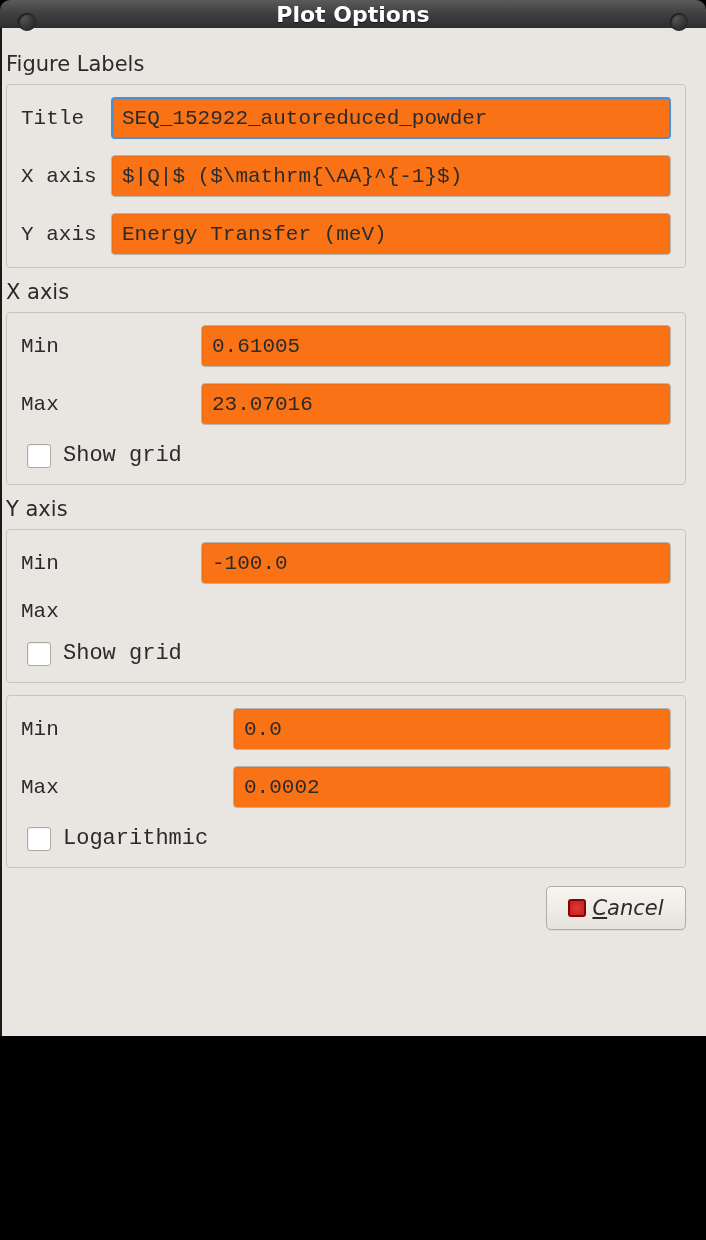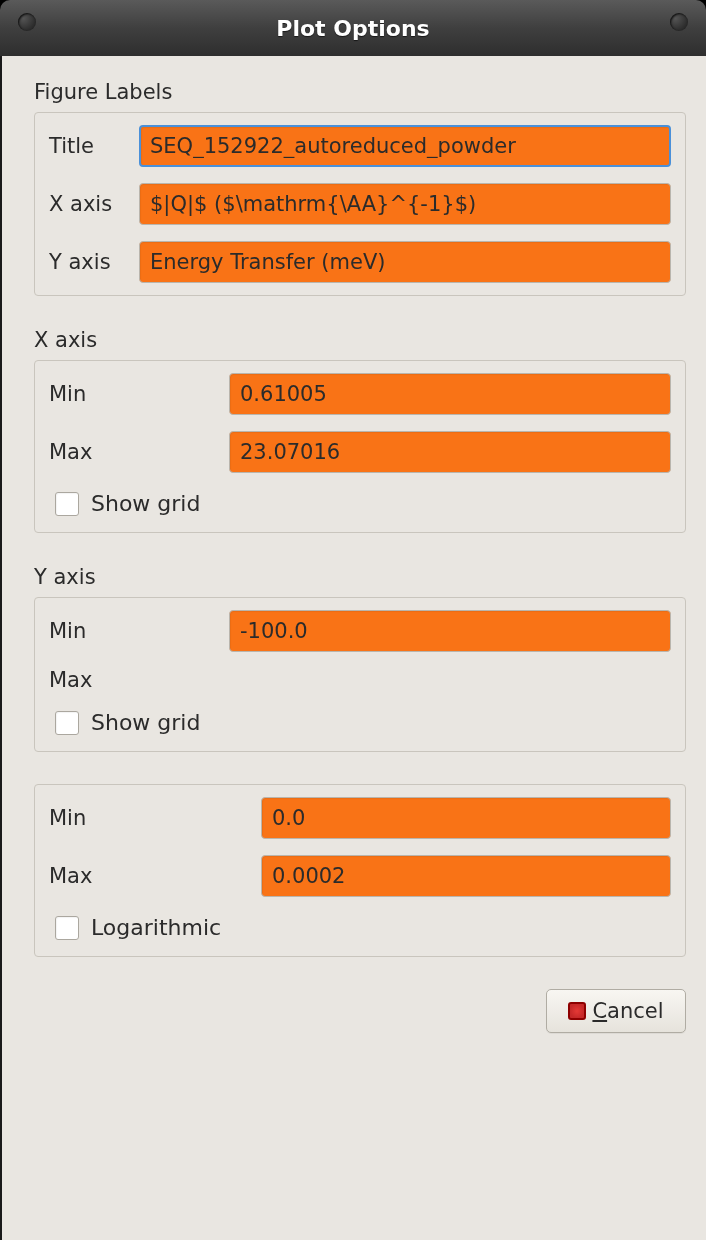--- a/index.html
+++ b/index.html
@@ -5,21 +5,21 @@
     * { box-sizing: border-box; margin: 0; padding: 0; }
     body {
       font-family: "DejaVu Sans", "Liberation Sans", Arial, sans-serif;
       font-size: 20px;
       background: #000;
       width: 706px;
       height: 1240px;
       overflow: hidden;
     }
     .titlebar {
-      height: 56px;
+      height: 28px;
       background: linear-gradient(to bottom, #5a5a5a 0%, #3f3f3f 50%, #2e2e2e 100%);
       border-radius: 10px 10px 0 0;
       display: flex;
       align-items: center;
       justify-content: center;
       position: relative;
       color: #fff;
       font-weight: bold;
       font-size: 22px;
       text-shadow: 0 1px 1px rgba(0,0,0,0.6);
@@ -29,36 +29,37 @@
       background: radial-gradient(circle at 30% 30%, #555, #1a1a1a);
       border-radius: 50%;
       position: absolute;
       top: 13px;
       box-shadow: inset 1px 1px 2px rgba(0,0,0,0.8);
     }
     .titlebar .dot.left { left: 18px; }
     .titlebar .dot.right { right: 18px; }
     .dialog-body {
       background: #e9e6e1;
-      padding: 18px 20px 14px 32px;
-      height: 1196px;
+      padding: 18px 20px 14px 4px;
+      height: 1008px;
       border-left: 2px solid #1a1a1a;
     }
     .section-label {
       font-size: 21px;
       color: #2b2b2b;
       margin-bottom: 8px;
       margin-top: 6px;
     }
     .group {
       border: 1px solid #c9c5bd;
       border-radius: 4px;
       padding: 12px 14px;
-      margin-bottom: 32px;
+      margin-bottom: 12px;
       background: #e9e6e1;
+      font-family: Liberation Mono, monospace;
     }
     .row {
       display: flex;
       align-items: center;
       gap: 12px;
       margin-bottom: 16px;
     }
     .row:last-child { margin-bottom: 0; }
     .row .lbl {
       flex: 0 0 auto;
@@ -117,20 +118,21 @@
       border-radius: 5px;
       background: linear-gradient(to bottom, #f8f6f2, #e6e3dc);
       display: flex;
       align-items: center;
       justify-content: center;
       gap: 6px;
       font-size: 21px;
       color: #2b2b2b;
       cursor: pointer;
       box-shadow: 0 1px 0 rgba(0,0,0,0.05);
+      font-style: italic;
     }
     .btn .underline { text-decoration: underline; }
     .icon-stop {
       width: 18px; height: 18px;
       display: inline-block;
       background: radial-gradient(circle, #e53935 0%, #c62828 70%);
       border: 2px solid #8e0000;
       border-radius: 3px;
       transform: rotate(0deg);
       position: relative;

